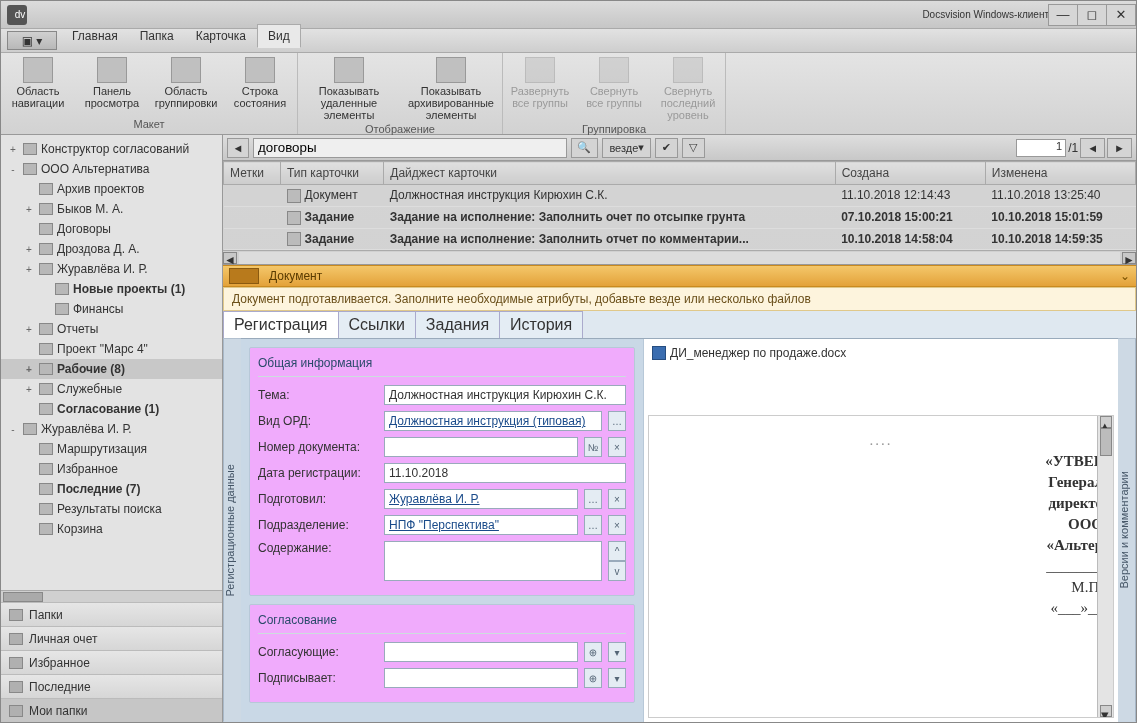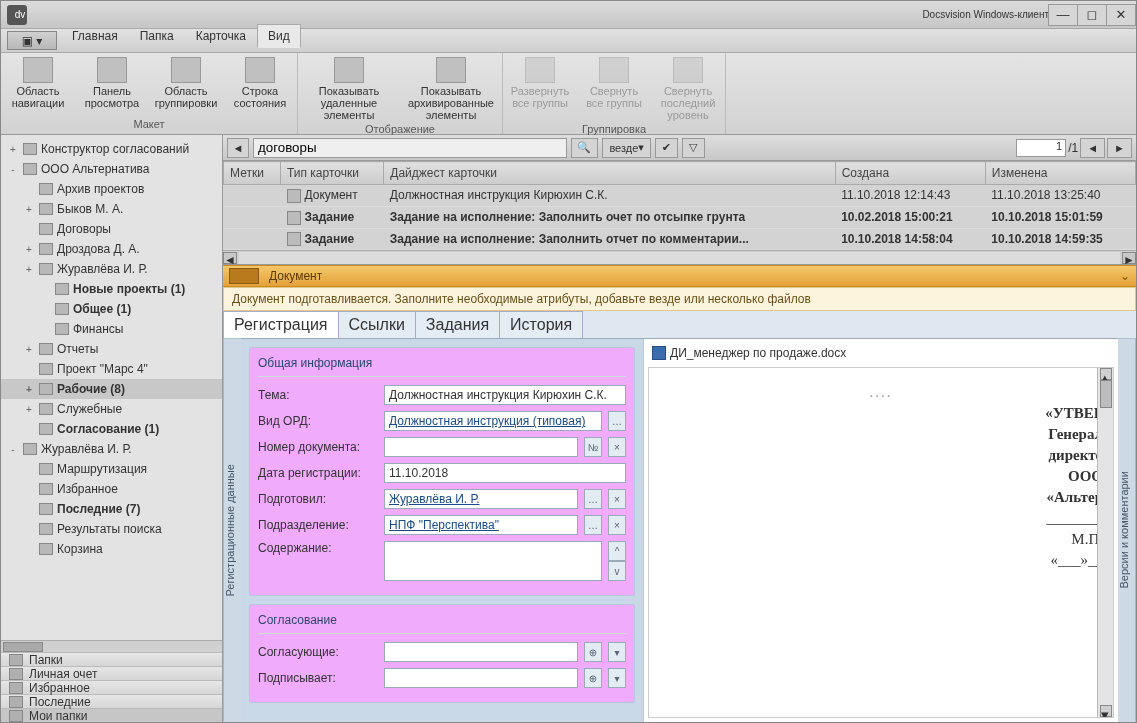--- a/index.html
+++ b/index.html
@@ -30,21 +30,21 @@
 .nav { width:222px; background:#e3e3e3; border-right:1px solid #999; display:flex; flex-direction:column; }
 .tree { flex:1; overflow:auto; padding:4px 0; font-size:12px; }
 .tree-node { display:flex; align-items:center; height:20px; padding-right:4px; gap:4px; white-space:nowrap; }
 .tree-node .exp { width:12px; text-align:center; color:#666; font-size:10px;}
 .tree-node .ico { width:14px; height:12px; background:#b8b8b8; border:1px solid #888; }
 .tree-node.sel { background:#c8c8c8; }
 .tree-node.bold { font-weight:bold; }
 .lvl1{padding-left:6px;} .lvl2{padding-left:22px;} .lvl3{padding-left:38px;}
 .nav-scroll { height:12px; background:#d0d0d0; border-top:1px solid #aaa; display:flex; align-items:center;}
 .nav-scroll .thumb{height:10px; width:40px; background:#aaa; margin-left:2px; border:1px solid #888;}
-.nav-footer .item { height:14px; display:flex; align-items:center; padding-left:8px; border-top:1px solid #bbb; gap:6px; background:linear-gradient(#e6e6e6,#d6d6d6);}
+.nav-footer .item { height:24px; display:flex; align-items:center; padding-left:8px; border-top:1px solid #bbb; gap:6px; background:linear-gradient(#e6e6e6,#d6d6d6);}
 .nav-footer .item.last { background:#c6c6c6;}
 .nav-footer .ico { width:14px; height:12px; background:#b0b0b0; border:1px solid #888; }
 
 .content { flex:1; display:flex; flex-direction:column; min-width:0; }
 .searchbar { height:26px; background:linear-gradient(#dedede,#c8c8c8); border-bottom:1px solid #999; display:flex; align-items:center; padding:0 4px; gap:4px;}
 .search-ico { width:22px; height:20px; border:1px solid #999; background:#d4d4d4; display:flex;align-items:center;justify-content:center;font-size:11px;}
 .search-input { flex:1; height:20px; border:1px solid #999; background:#efefef; padding:0 4px; }
 .search-ctrl { height:20px; padding:0 6px; border:1px solid #999; background:#d4d4d4; display:flex;align-items:center;font-size:11px;}
 .pager { display:flex; align-items:center; gap:2px;}
 .pageno { width:50px; height:18px; border:1px solid #999; background:#fff; text-align:right; padding-right:3px; font-size:11px;}
@@ -76,21 +76,21 @@
 .formcol { width:402px; padding:8px; overflow:auto;}
 .group { background:#f0abfc; border:1px solid #b7c8d8; border-radius:2px; margin-bottom:8px; padding:8px;}
 .group-title { color:#2a4a6a; padding-bottom:6px; border-bottom:1px solid #cdd; margin-bottom:8px;}
 .frow { display:flex; align-items:center; margin-bottom:6px; gap:6px;}
 .frow label { width:120px; color:#333; font-size:12px;}
 .finput { flex:1; height:20px; border:1px solid #9ab; background:#fff; padding:0 4px; font-size:12px; display:flex; align-items:center;}
 .finput.link { color:#1a4b8a; text-decoration:underline; }
 .sbtn { width:18px; height:20px; border:1px solid #9ab; background:#e4ecf3; font-size:10px; display:flex;align-items:center;justify-content:center; color:#567;}
 .ftarea { flex:1; height:40px; border:1px solid #9ab; background:#fff; resize:none; padding:2px 4px; font-size:12px;}
 
-.filecol { flex:1; background:#fff; border-left:1px solid #b7c8d8; padding:4px; display:flex; flex-direction:column; }
+.filecol { flex:1; background:#fff; border-left:1px solid #b7c8d8; padding:4px; display:flex; flex-direction:column;gap:48px; }
 .filename { padding:3px 4px; font-size:12px; display:flex; align-items:center; gap:4px;}
 .filename .fi { width:14px;height:14px;background:#3a6db0;border:1px solid #264d80;}
 .preview { flex:1; margin-top:4px; border:1px solid #ccc; overflow:auto; position:relative; padding:16px 10px; font-family:"Times New Roman",serif; font-size:15px;}
 .preview-scroll { position:absolute; right:0; top:0; width:16px; height:100%; background:#e4e4e4; border-left:1px solid #bbb;}
 .preview-scroll .th{position:absolute;top:12px;left:2px;width:12px;height:28px;background:#bcbcbc;border:1px solid #888;}
 .preview-scroll .ar{position:absolute;left:2px;width:12px;height:12px;background:#cfcfcf;border:1px solid #888;}
 .preview p { margin-bottom:4px; }
 .dots{text-align:center;color:#999;letter-spacing:2px;}
 </style>
 </head>
@@ -201,25 +201,20 @@
           </div>
           <div class="tree-node lvl2">
             <span class="exp">+</span>
             <span class="ico"></span>
             <span>Журавлёва И. Р.</span>
           </div>
           <div class="tree-node lvl3 bold">
             <span class="exp"></span>
             <span class="ico"></span>
             <span>Новые проекты  (1)</span>
-          </div>
-          <div class="tree-node lvl3 bold">
-            <span class="exp"></span>
-            <span class="ico"></span>
-            <span>Общее  (1)</span>
           </div>
           <div class="tree-node lvl3">
             <span class="exp"></span>
             <span class="ico"></span>
             <span>Финансы</span>
           </div>
           <div class="tree-node lvl2">
             <span class="exp">+</span>
             <span class="ico"></span>
             <span>Отчеты</span>
@@ -335,21 +330,21 @@
                 <td></td>
                 <td><span class="row-ico"></span>Документ</td>
                 <td>Должностная инструкция Кирюхин С.К.</td>
                 <td>11.10.2018 12:14:43</td>
                 <td>11.10.2018 13:25:40</td>
               </tr>
               <tr>
                 <td></td>
                 <td class="bold"><span class="row-ico"></span>Задание</td>
                 <td class="bold">Задание на исполнение: Заполнить очет по отсыпке грунта</td>
-                <td class="bold">10.02.2018 15:00:21</td>
+                <td class="bold">07.10.2018 15:00:21</td>
                 <td class="bold">10.10.2018 15:01:59</td>
               </tr>
               <tr>
                 <td></td>
                 <td class="bold"><span class="row-ico"></span>Задание</td>
                 <td class="bold">Задание на исполнение: Заполнить отчет по комментарии...</td>
                 <td class="bold">10.10.2018 14:58:04</td>
                 <td class="bold">10.10.2018 14:59:35</td>
               </tr>
             </tbody>

